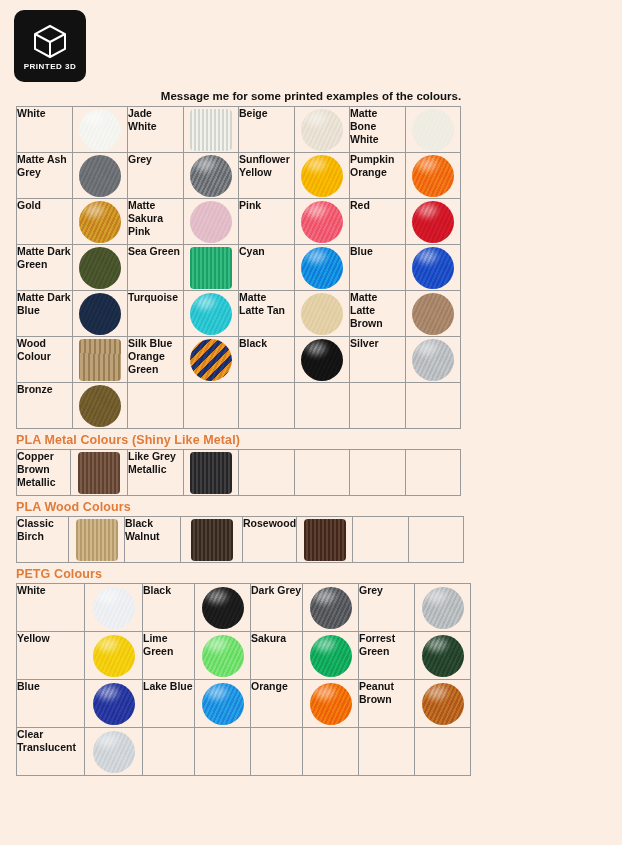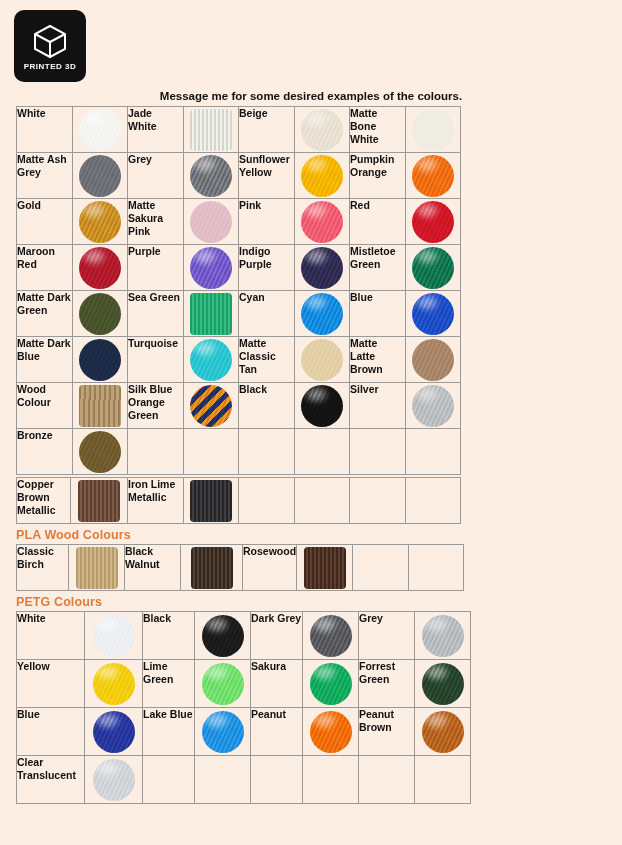--- a/index.html
+++ b/index.html
@@ -106,21 +106,21 @@
         <svg width="40" height="38" viewBox="0 0 40 38" fill="none" stroke="#ffffff" stroke-width="2">
           <polygon points="20,4 35,12 35,27 20,35 5,27 5,12"></polygon>
           <polyline points="5,12 20,20 35,12"></polyline>
           <line x1="20" y1="20" x2="20" y2="35"></line>
         </svg>
       </span>
       <div class="logo-text">PRINTED 3D</div>
     </div>
   </div>
 
-  <div class="subnote">Message me for some desired examples of the colours.</div>
+  <div class="subnote">Message me for some printed examples of the colours.</div>
 
   <div id="sections">
       <table class="colors">
         <colgroup>
           <col style="width: 56px;">
           <col style="width: 55px;">
           <col style="width: 56px;">
           <col style="width: 55px;">
           <col style="width: 56px;">
           <col style="width: 55px;">
@@ -200,46 +200,20 @@
               </div>
             </td>
             <td class="label">Red</td>
             <td class="swatch">
               <div class="sw" style="height: 45px;">
                 <div class="blob gloss" style="background: rgb(207, 22, 38);"></div>
               </div>
             </td>
           </tr>
           <tr style="height: 45px;">
-            <td class="label">Maroon Red</td>
-            <td class="swatch">
-              <div class="sw" style="height: 45px;">
-                <div class="blob gloss" style="background: rgb(176, 24, 42);"></div>
-              </div>
-            </td>
-            <td class="label">Purple</td>
-            <td class="swatch">
-              <div class="sw" style="height: 45px;">
-                <div class="blob gloss" style="background: rgb(111, 87, 200);"></div>
-              </div>
-            </td>
-            <td class="label">Indigo Purple</td>
-            <td class="swatch">
-              <div class="sw" style="height: 45px;">
-                <div class="blob gloss" style="background: rgb(47, 42, 80);"></div>
-              </div>
-            </td>
-            <td class="label">Mistletoe Green</td>
-            <td class="swatch">
-              <div class="sw" style="height: 45px;">
-                <div class="blob gloss" style="background: rgb(17, 114, 79);"></div>
-              </div>
-            </td>
-          </tr>
-          <tr style="height: 45px;">
             <td class="label">Matte Dark Green</td>
             <td class="swatch">
               <div class="sw" style="height: 45px;">
                 <div class="blob matte" style="background: rgb(71, 82, 42);"></div>
               </div>
             </td>
             <td class="label">Sea Green</td>
             <td class="swatch">
               <div class="sw" style="height: 45px;">
                 <div class="blob spool" style="background: rgb(31, 181, 116);"></div>
@@ -264,21 +238,21 @@
               <div class="sw" style="height: 45px;">
                 <div class="blob matte" style="background: rgb(27, 43, 70);"></div>
               </div>
             </td>
             <td class="label">Turquoise</td>
             <td class="swatch">
               <div class="sw" style="height: 45px;">
                 <div class="blob gloss" style="background: rgb(42, 195, 207);"></div>
               </div>
             </td>
-            <td class="label">Matte Classic Tan</td>
+            <td class="label">Matte Latte Tan</td>
             <td class="swatch">
               <div class="sw" style="height: 45px;">
                 <div class="blob matte" style="background: rgb(226, 207, 164);"></div>
               </div>
             </td>
             <td class="label">Matte Latte Brown</td>
             <td class="swatch">
               <div class="sw" style="height: 45px;">
                 <div class="blob matte" style="background: rgb(167, 132, 104);"></div>
               </div>
@@ -319,40 +293,41 @@
             </td>
             <td class="label"></td>
             <td class="swatch"></td>
             <td class="label"></td>
             <td class="swatch"></td>
             <td class="label"></td>
             <td class="swatch"></td>
           </tr>
         </tbody>
       </table>
+      <div class="section-title">PLA Metal Colours (Shiny Like Metal)</div>
       <table class="colors">
         <colgroup>
           <col style="width: 54px;">
           <col style="width: 57px;">
           <col style="width: 56px;">
           <col style="width: 55px;">
           <col style="width: 56px;">
           <col style="width: 55px;">
           <col style="width: 56px;">
           <col style="width: 55px;">
         </colgroup>
         <tbody>
           <tr style="height: 45px;">
             <td class="label">Copper Brown Metallic</td>
             <td class="swatch">
               <div class="sw" style="height: 45px;">
                 <div class="blob spool" style="background: rgb(109, 74, 54);"></div>
               </div>
             </td>
-            <td class="label">Iron Lime Metallic</td>
+            <td class="label">Like Grey Metallic</td>
             <td class="swatch">
               <div class="sw" style="height: 45px;">
                 <div class="blob spool" style="background: rgb(42, 42, 44);"></div>
               </div>
             </td>
             <td class="label"></td>
             <td class="swatch"></td>
             <td class="label"></td>
             <td class="swatch"></td>
           </tr>
@@ -466,21 +441,21 @@
               <div class="sw" style="height: 47px;">
                 <div class="blob gloss" style="background: rgb(38, 53, 155);"></div>
               </div>
             </td>
             <td class="label">Lake Blue</td>
             <td class="swatch">
               <div class="sw" style="height: 47px;">
                 <div class="blob gloss" style="background: rgb(31, 143, 224);"></div>
               </div>
             </td>
-            <td class="label">Peanut</td>
+            <td class="label">Orange</td>
             <td class="swatch">
               <div class="sw" style="height: 47px;">
                 <div class="blob gloss" style="background: rgb(240, 106, 10);"></div>
               </div>
             </td>
             <td class="label">Peanut Brown</td>
             <td class="swatch">
               <div class="sw" style="height: 47px;">
                 <div class="blob gloss" style="background: rgb(181, 96, 31);"></div>
               </div>

